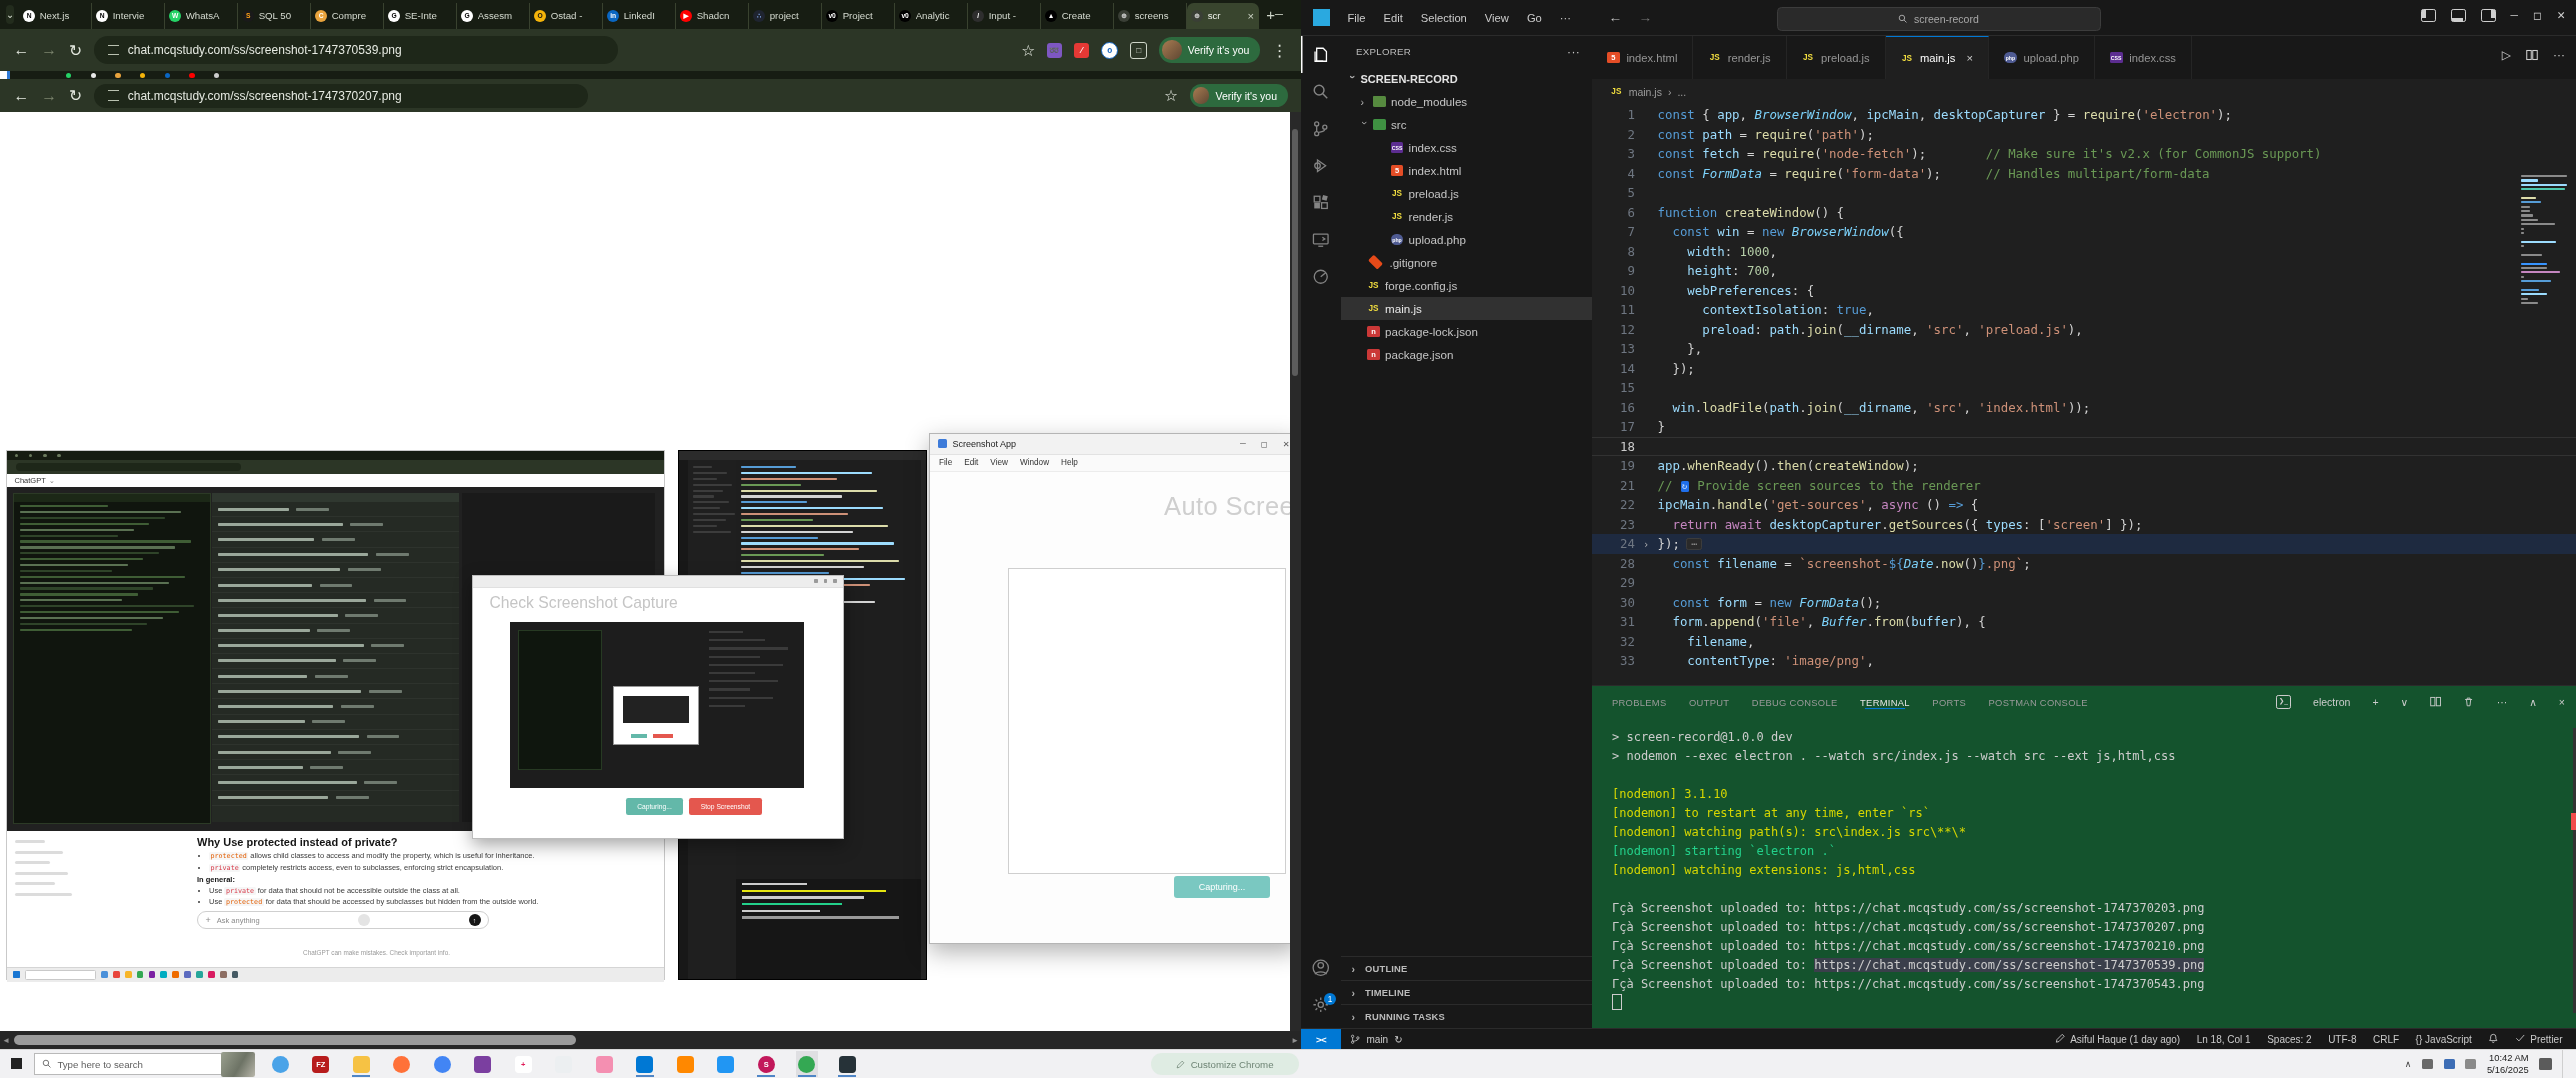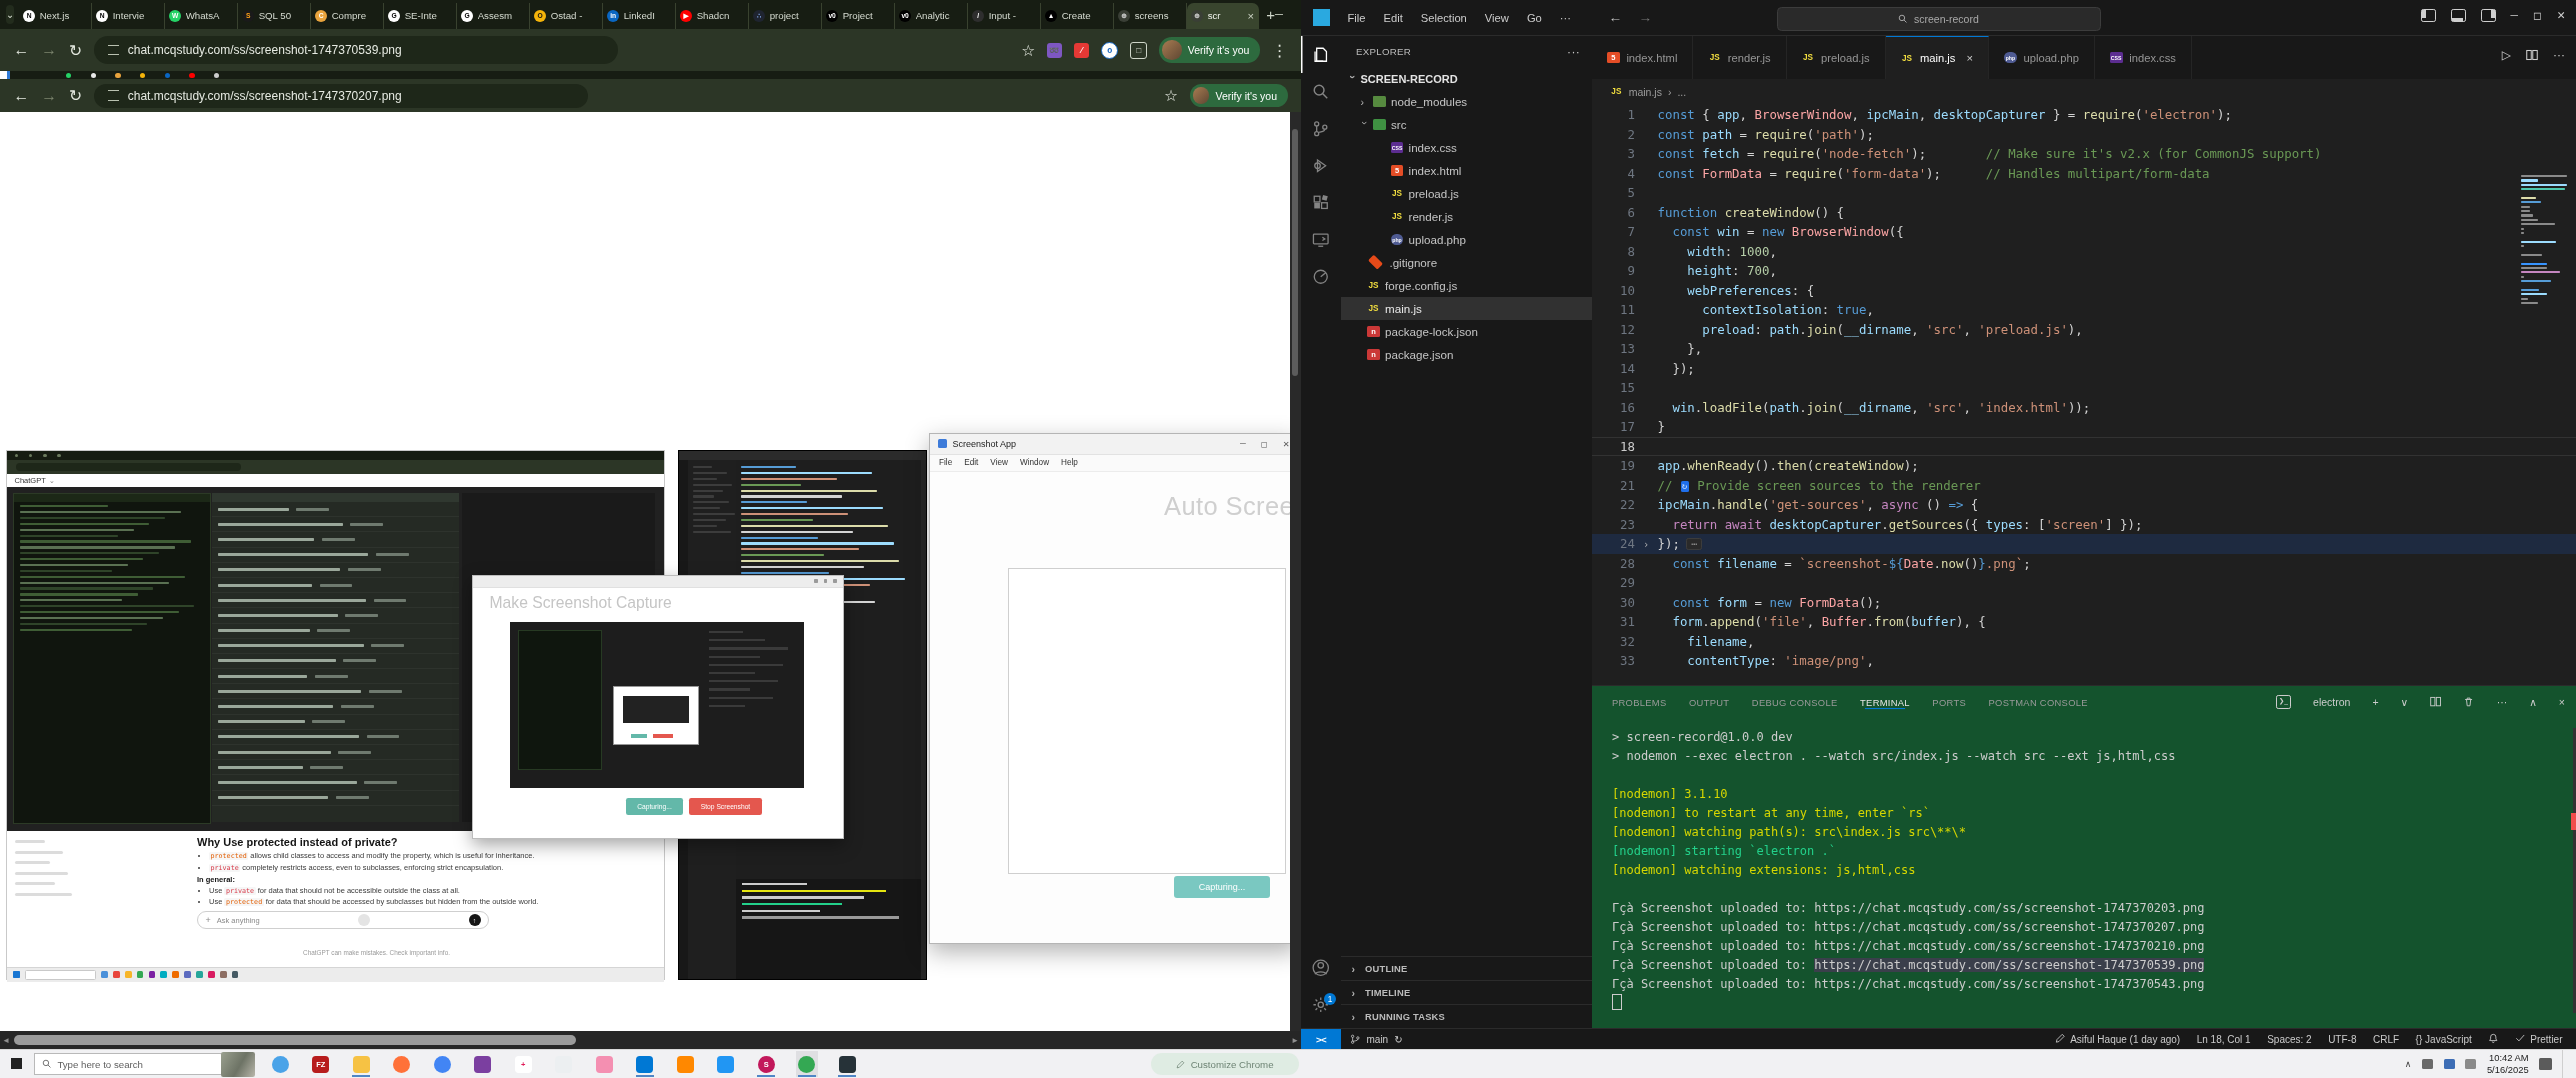--- a/index.html
+++ b/index.html
@@ -148,21 +148,21 @@
   .ecorner{position:absolute;right:12px;top:12px;display:flex;gap:15px;color:#cfcfcf;font-size:12px;align-items:center;}
   .crumb{position:absolute;left:0;top:43px;width:100%;height:25.5px;display:flex;align-items:center;gap:6px;padding-left:18px;font-size:10.5px;color:#9d9d9d;box-sizing:border-box;}
   .codewrap{position:absolute;left:0;top:69px;width:100%;height:616px;overflow:hidden;font-family:"DejaVu Sans Mono",monospace;font-size:12.4px;}
   .crow{position:relative;height:19.5px;line-height:19.5px;white-space:pre;color:#d4d4d4;}
   .crow.cur{box-shadow:inset 0 0.7px 0 #3a3a3a, inset 0 -0.7px 0 #3a3a3a;}
   .crow.sel{background:#1e2a40;}
   .lnum{display:inline-block;width:43px;text-align:right;color:#6e7681;padding-right:0;}
   .crow.cur .lnum{color:#cccccc;}
   .lgap{display:inline-block;width:22.5px;text-align:center;color:#b5b5b5;font-size:9.7px;}
   .tk-k{color:#569cd6;} .tk-v{color:#9cdcfe;} .tk-f{color:#dcdcaa;} .tk-s{color:#ce9178;}
-  .tk-n{color:#b5cea8;} .tk-c{color:#6a9955;} .tk-t{color:#fca5a5;} .tk-p{color:#d4d4d4;}
+  .tk-n{color:#b5cea8;} .tk-c{color:#6a9955;} .tk-t{color:#7dd3fc;font-style:italic;} .tk-p{color:#d4d4d4;}
   .tk-ctl{color:#c586c0;} .tk-w{color:#cccccc;}
   .tk-emoji{display:inline-block;background:#1f6feb;color:#cfe4ff;border-radius:1.5px;font-size:9px;line-height:11.2px;padding:0 1.5px;margin:0 0.7px;vertical-align:0.7px;}
   .foldbox{display:inline-block;background:#2a2a2a;border:0.7px solid #3c3c3c;border-radius:2.2px;color:#999;font-size:9px;line-height:10.5px;padding:0 4.5px;margin-left:6px;vertical-align:1.5px;}
   .minimap{position:absolute;right:7.5px;top:70px;width:49px;}
   .minimap i{display:block;height:2.2px;border-radius:0.7px;margin-bottom:2.2px;}
   .panel{position:absolute;left:0;top:649px;width:100%;height:343px;background:#14532d;border-top:0.7px solid #2b2b2b;box-sizing:border-box;}
   .ptabs{height:33px;display:flex;align-items:center;gap:22.5px;padding-left:20px;font-size:9.4px;letter-spacing:0.3px;color:#9a9a9a;}
   .ptab.active{color:#e7e7e7;box-shadow:0 6px 0 -4.9px #0078d4;}
   .pcorner{position:absolute;right:12px;top:9px;display:flex;align-items:center;gap:22px;color:#cccccc;font-size:10.5px;}
   .termic{width:13.5px;height:12px;border:1.1px solid #cccccc;border-radius:2.2px;font-size:6.7px;line-height:10.5px;text-align:center;}
@@ -586,21 +586,21 @@
           <div class="wc-map"></div>
         </div>
       </div>
 
       <div class="win we">
         <div class="we-title">
             <i></i>
             <i></i>
             <i></i>
           </div>
-        <div class="we-head">Make Screenshot Capture</div>
+        <div class="we-head">Check Screenshot Capture</div>
         <div class="we-thumb">
           <div class="we-g" id="we-g-bars">
               <i class="bar" style="background: rgb(77, 107, 68); width: 40%; display: block;"></i>
               <i class="bar" style="background: rgb(58, 82, 51); width: 77%; display: block;"></i>
               <i class="bar" style="background: rgb(77, 107, 68); width: 69%; display: block;"></i>
               <i class="bar" style="background: rgb(58, 82, 51); width: 61%; display: block;"></i>
               <i class="bar" style="background: rgb(77, 107, 68); width: 53%; display: block;"></i>
               <i class="bar" style="background: rgb(58, 82, 51); width: 45%; display: block;"></i>
               <i class="bar" style="background: rgb(77, 107, 68); width: 82%; display: block;"></i>
               <i class="bar" style="background: rgb(58, 82, 51); width: 74%; display: block;"></i>

